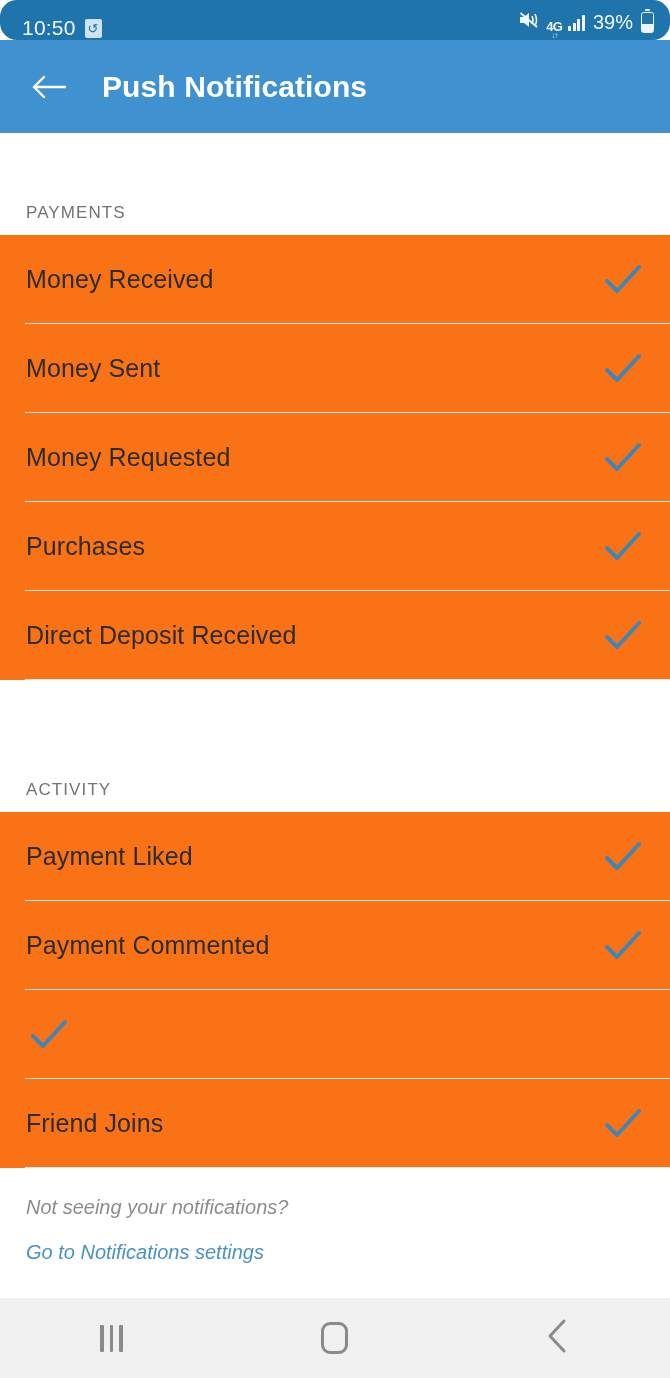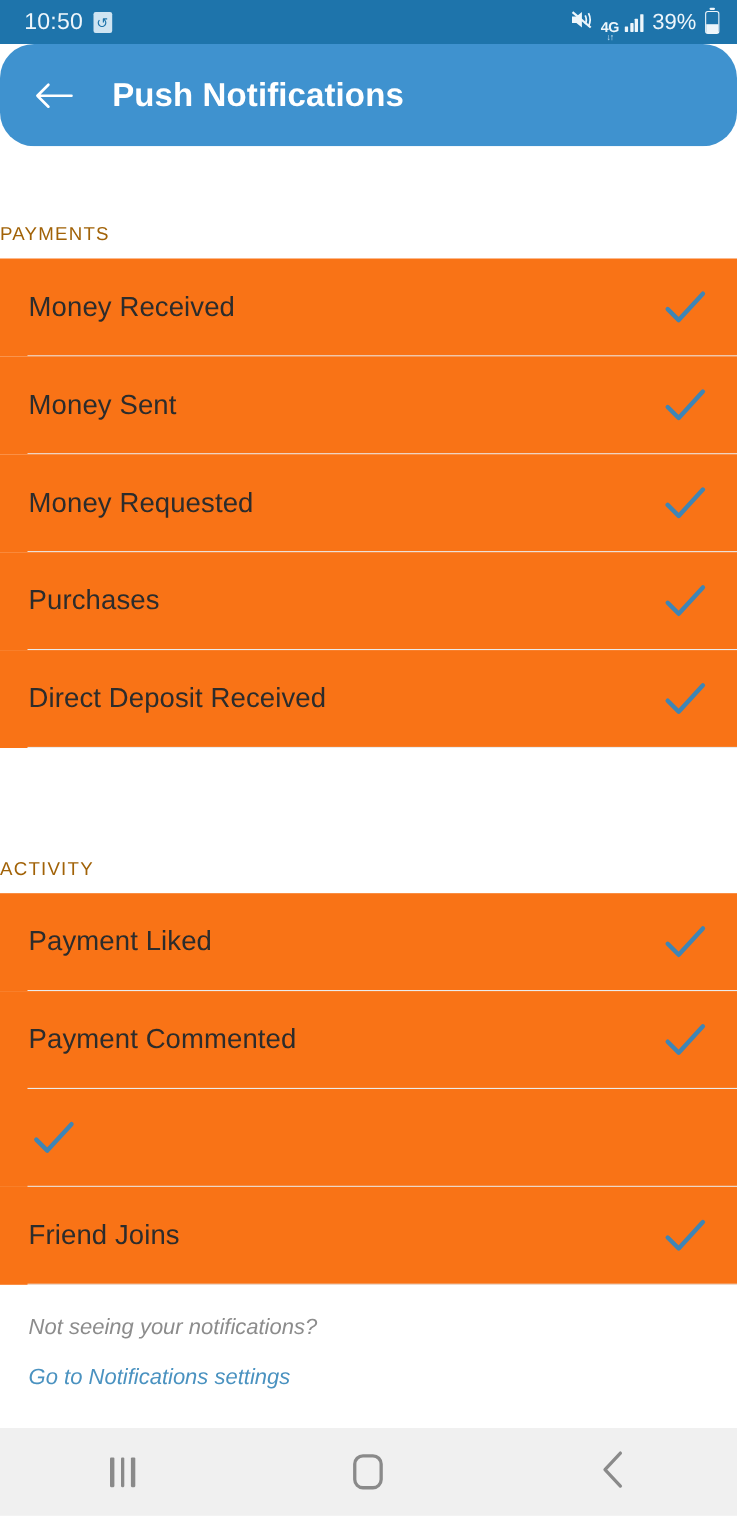--- a/index.html
+++ b/index.html
@@ -22,25 +22,26 @@
     background: #ffffff;
     position: relative;
   }
 
   
   .status-bar {
     height: 40px;
     background: #1e74ab;
     color: #ffffff;
     display: flex;
-    align-items: center;
+    align-items: flex-end;
     justify-content: space-between;
     padding: 0 16px 0 22px;
     box-sizing: border-box;
     flex: 0 0 40px;
+    border-radius: 17px;
   }
   .status-left {
     display: flex;
     align-items: center;
     gap: 9px;
   }
   .status-time {
     font-size: 21px;
     font-weight: 400;
     letter-spacing: 0.2px;
@@ -132,21 +133,20 @@
 
   
   .app-bar {
     height: 93px;
     background: #3f92cf;
     display: flex;
     align-items: center;
     padding-left: 28px;
     box-sizing: border-box;
     flex: 0 0 93px;
-    border-radius: 31px;
   }
   .back-arrow {
     width: 42px;
     height: 42px;
     display: flex;
     align-items: center;
     justify-content: center;
     cursor: pointer;
   }
   .app-title {
@@ -159,22 +159,23 @@
 
   
   .content {
     flex: 1 1 auto;
     background: #ffffff;
     overflow: hidden;
     position: relative;
   }
   .section-header {
     font-size: 17px;
-    color: #a16207;
+    color: #737373;
     letter-spacing: 1.1px;
+    padding-left: 26px;
     height: 62px;
     display: flex;
     align-items: center;
   }
   .section-first { padding-top: 0; height: 90px; align-items: flex-end; padding-bottom: 12px; }
   .section-next  { height: 120px; align-items: flex-end; padding-bottom: 12px; }
 
   .row {
     height: 89px;
     display: flex;

